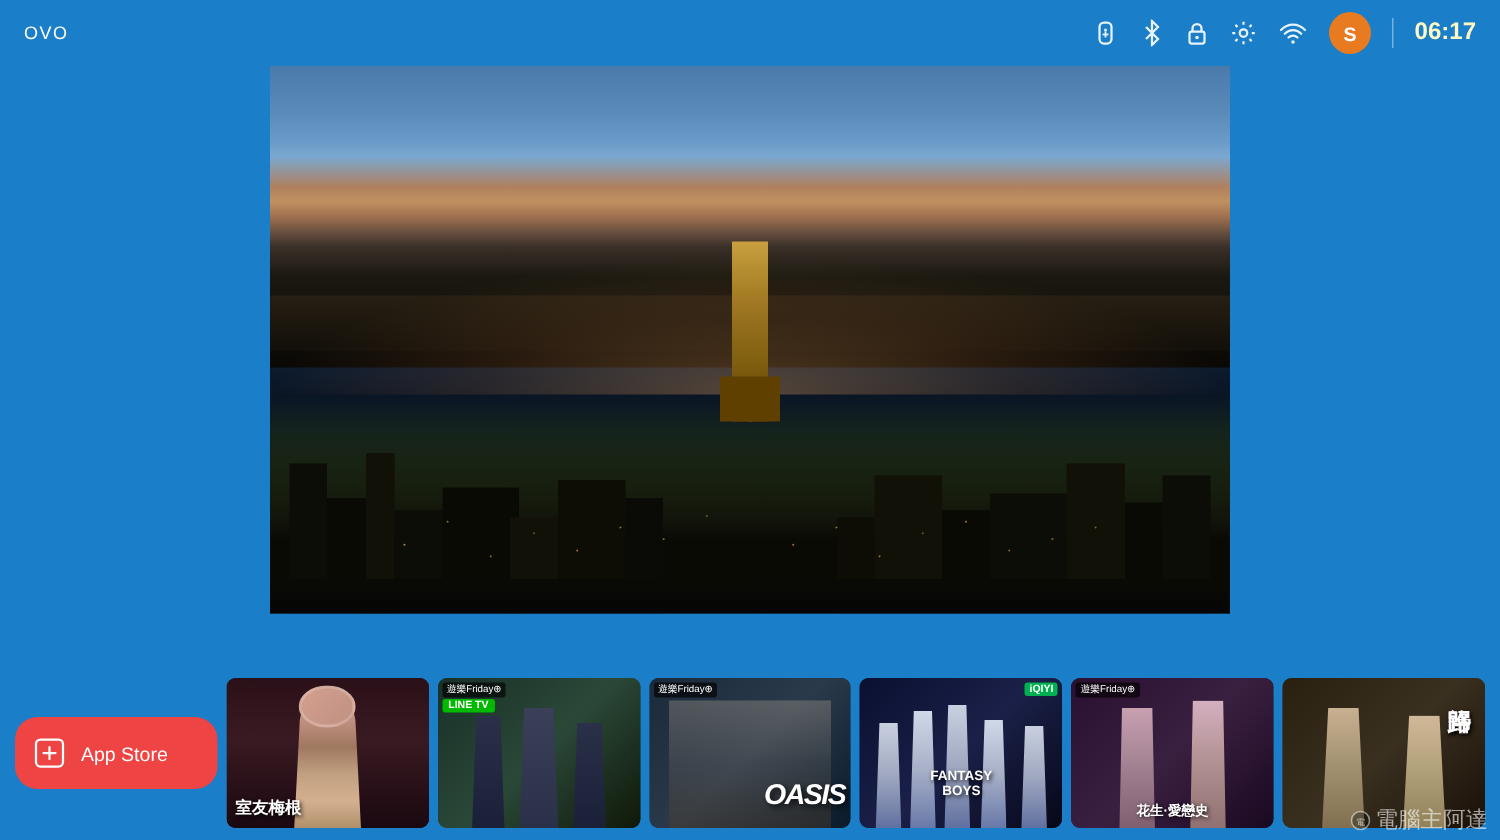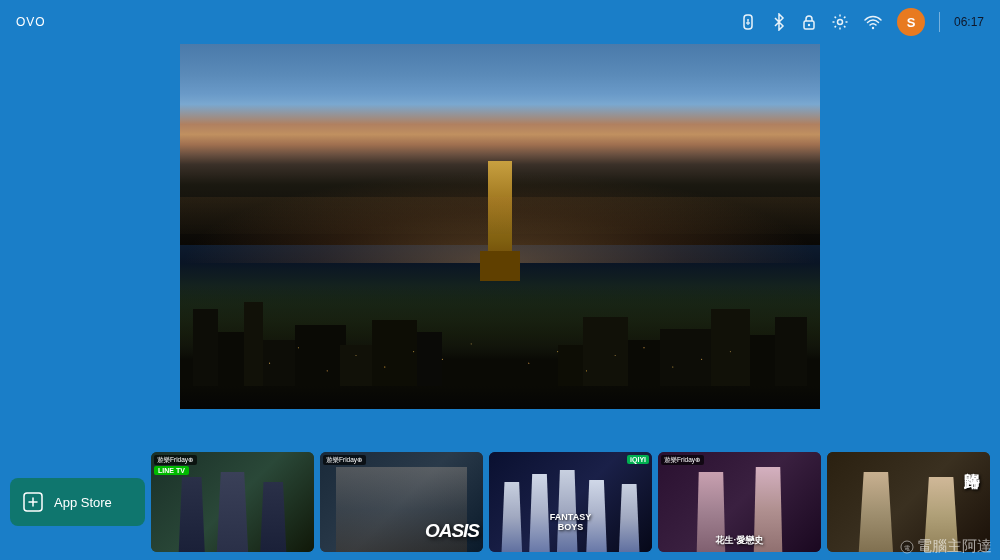--- a/index.html
+++ b/index.html
@@ -45,23 +45,23 @@
       opacity: 0.9;
     }
 
     .divider-v {
       width: 1px;
       height: 20px;
       background: rgba(255,255,255,0.4);
     }
 
     #clock {
-      color: #0f172a;
-      font-size: 12px;
-      font-weight: 400;
+      color: #fef9c3;
+      font-size: 16px;
+      font-weight: 700;
     }
 
     
     #main-video {
       position: absolute;
       top: 44px;
       left: 180px;
       right: 180px;
       height: 365px;
       background: #000;
@@ -134,21 +134,22 @@
       height: 48px;
       border-radius: 8px;
       display: flex;
       align-items: center;
       gap: 10px;
       padding: 0 12px;
       cursor: pointer;
     }
 
     .app-btn-store {
-      background: #0f766e;
+      background: #ef4444;
+      border-radius: 15px;
     }
 
     .app-btn-myapps {
       background: rgba(255,255,255,0.15);
     }
 
     .app-btn-icon {
       font-size: 18px;
       color: #fff;
     }
@@ -418,20 +419,29 @@
           <rect x="2" y="2" width="18" height="18" rx="3" stroke="white" stroke-width="1.5" fill="none"></rect>
           <path d="M7 11h8M11 7v8" stroke="white" stroke-width="1.5" stroke-linecap="round"></path>
         </svg>
       </span>
       <span class="app-btn-label">App Store</span>
     </div>
   </div>
 
   <div id="thumb-strip">
 
+    <div class="thumb thumb-1">
+      <div class="thumb-inner">
+        <div style="position:absolute;inset:0;background:linear-gradient(to bottom, #2a1018 0%, #3a1a22 40%, #1a0810 100%);"></div>
+
+        <div style="position:absolute;bottom:0;left:50%;transform:translateX(-50%);width:55%;height:90%;background:linear-gradient(to bottom, #d4a090 0%, #c09080 20%, #a07860 40%, #c0a080 60%, #d4b090 80%, #b0906a 100%);clip-path:polygon(35% 0%,65% 0%,72% 8%,75% 20%,80% 100%,20% 100%,25% 20%,28% 8%);"></div>
+        <div style="position:absolute;top:5%;left:50%;transform:translateX(-50%);width:28%;height:28%;border-radius:50%;background:linear-gradient(135deg, #d4a090, #c09080);border:2px solid rgba(255,255,255,0.2);"></div>
+        <div class="thumb-chinese-title">室友梅根</div>
+      </div>
+    </div>
 
     <div class="thumb thumb-2">
       <div class="thumb-inner">
         <div style="position:absolute;inset:0;background:linear-gradient(135deg, #1a3028 0%, #2a4838 50%, #101808 100%);"></div>
 
         <div style="position:absolute;bottom:0;left:15%;width:20%;height:75%;background:linear-gradient(to bottom, #2a3048, #1a2038);clip-path:polygon(20% 0%,80% 0%,90% 100%,10% 100%)"></div>
         <div style="position:absolute;bottom:0;left:38%;width:24%;height:80%;background:linear-gradient(to bottom, #3a4058, #2a3048);clip-path:polygon(20% 0%,80% 0%,90% 100%,10% 100%)"></div>
         <div style="position:absolute;bottom:0;right:15%;width:20%;height:70%;background:linear-gradient(to bottom, #2a3048, #1a2038);clip-path:polygon(20% 0%,80% 0%,90% 100%,10% 100%)"></div>
         <div style="position:absolute;top:3px;left:3px;background:rgba(0,0,0,0.65);color:#fff;font-size:6.5px;padding:1px 3px;border-radius:2px;line-height:1.3;">遊樂Friday⊕</div>
         <div style="position:absolute;top:14px;left:3px;background:#00b900;color:#fff;font-size:7px;padding:1px 4px;border-radius:2px;font-weight:bold;">LINE TV</div>

